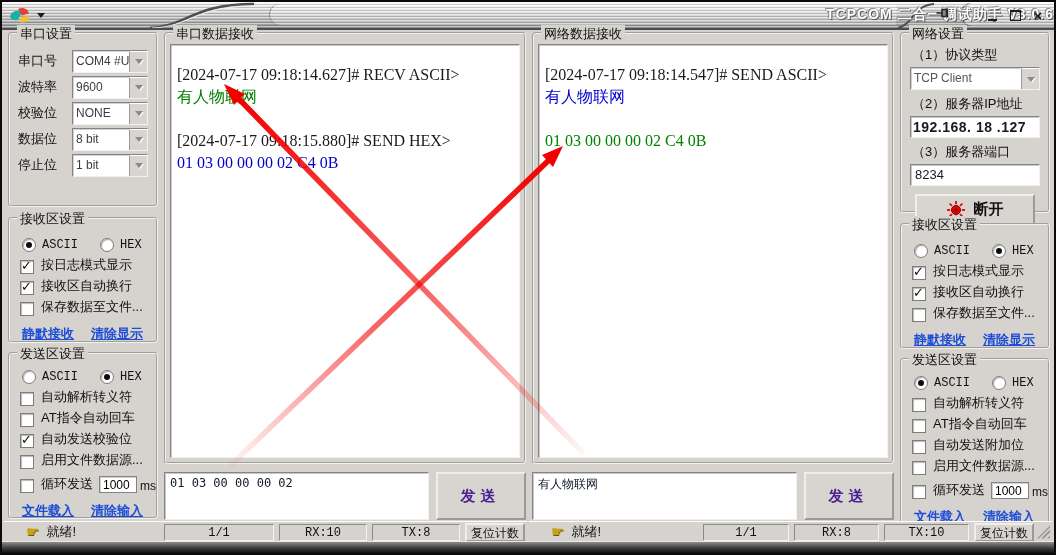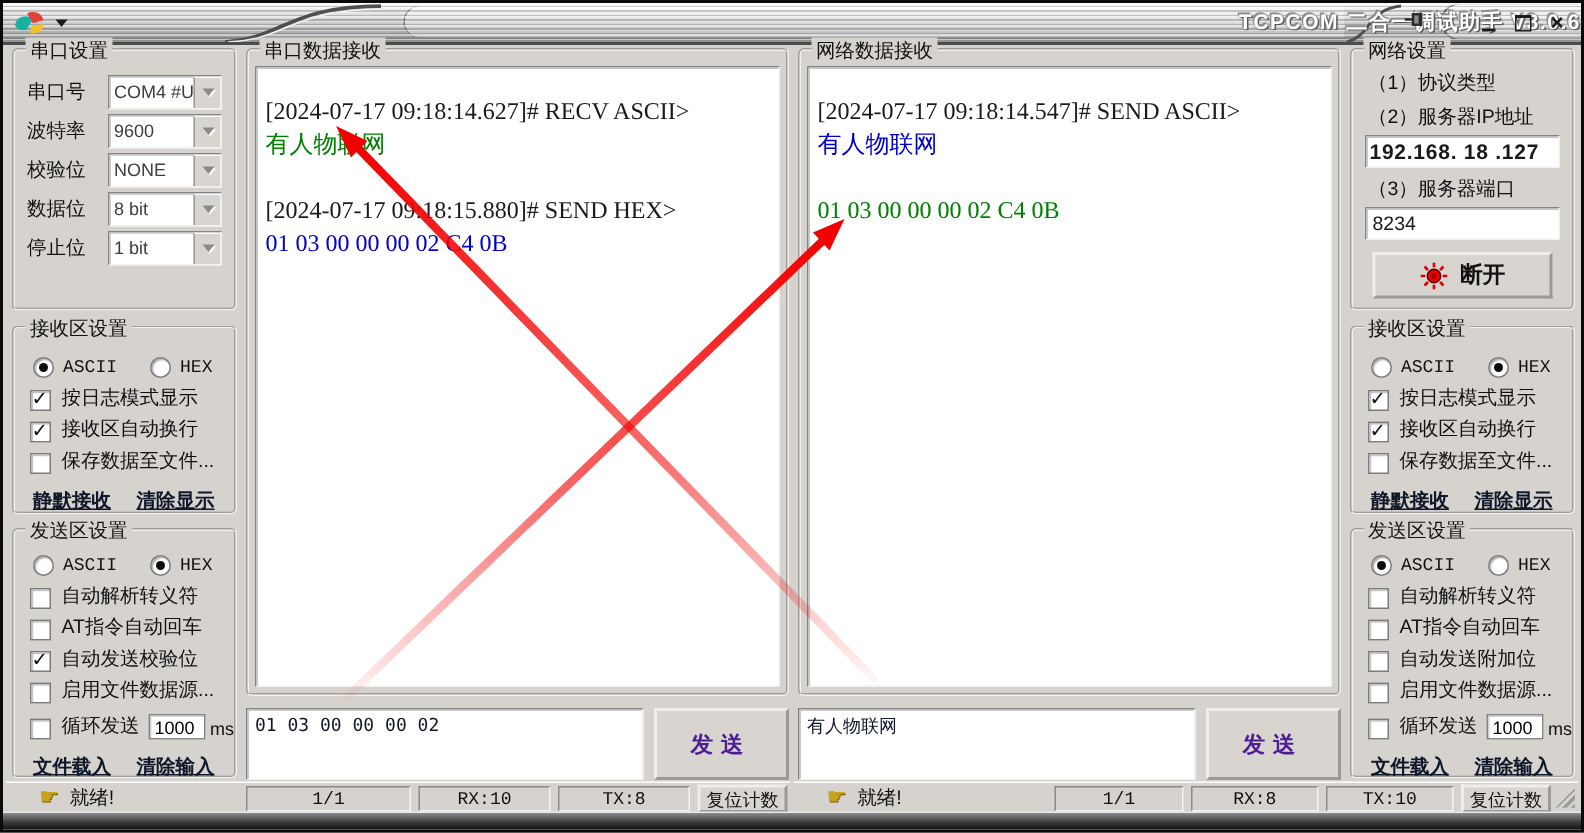--- a/index.html
+++ b/index.html
@@ -52,21 +52,21 @@
   .radio.on::after { content:""; position:absolute; inset:3px; border-radius:50%; background:#0c0c0c; }
   .rlab { margin:0 0 0 6px; font-size:12px; font-family:"Liberation Mono","DejaVu Sans Mono",monospace; }
   .rgap { width:22px; flex:none; }
   .optrow { display:flex; align-items:flex-end; margin:6px 0 0 2px; height:15px; }
   .checkbox { width:12px; height:12px; background:#fff; border:1px solid #7c7c7c; box-shadow:inset 1px 1px 1px rgba(0,0,0,.28); position:relative; flex:none; cursor:pointer; }
   .checkbox.on::after { content:"\2713"; position:absolute; top:-3px; left:0px; font-size:13px; font-weight:bold; color:#0b0b0b; }
   .olab { margin-left:7px; font-size:13px; white-space:nowrap; }
   .loopinput { width:38px; height:17px; margin-left:6px; box-sizing:border-box; background:#fff; border:1px solid #848484; box-shadow:inset 1px 1px 0 rgba(0,0,0,.18); font-size:12px; padding:1px 3px; font-family:inherit; }
   .unit { margin-left:3px; font-size:12px; }
   .linkrow { display:flex; gap:17px; margin:9px 0 0 4px; }
-  .link { color:#0f172a; font-weight:bold; font-size:13px; text-decoration:underline; cursor:pointer; white-space:nowrap; }
+  .link { color:#1d4ed8; font-weight:bold; font-size:13px; text-decoration:underline; cursor:pointer; white-space:nowrap; }
 
   
   .nlab { font-size:13px; margin:5px 0 3px 2px; }
   .ipbox { height:20px; line-height:20px; font-weight:bold; font-size:14px; letter-spacing:0.5px; padding:0 2px; color:#1a1a1a; font-family:"Liberation Sans",sans-serif; white-space:nowrap; overflow:hidden; }
   .portbox { height:20px; line-height:20px; font-size:13px; padding:0 4px; color:#1a1a1a; }
 
   
   .datagroup { height:432px; flex:none; padding:10px 4px 4px; }
   .logarea { width:100%; height:100%; box-sizing:border-box; padding:19px 6px; font-family:Liberation Serif, serif; font-size:16px; line-height:22px; overflow:hidden; cursor:text; }
   .log-line { white-space:pre; }
@@ -285,20 +285,26 @@
       <div class="sendrow">
         <div class="sendbox sunken">有人物联网</div>
         <button class="sendbtn raised">发送</button>
       </div>
     </div>
 
     <div class="col side rt">
       <div class="group" style="height:181px">
         <span class="gtitle">网络设置</span>
         <div class="nlab" style="margin-top:0">（1）协议类型</div>
+        <div class="combo">
+            <span class="val" style="color:#555">TCP Client</span>
+            <span class="dbtn">
+              <span class="tri-down"></span>
+            </span>
+          </div>
         <div class="nlab">（2）服务器IP地址</div>
         <div class="ipbox sunken">192.168. 18 .127</div>
         <div class="nlab">（3）服务器端口</div>
         <div class="portbox sunken">8234</div>
         <button class="toggle-btn raised" style="margin-top:8px">
           <svg width="18" height="18" viewBox="0 0 20 20">
             <g stroke="#e00000" stroke-width="2">
                 <line x1="10" y1="0" x2="10" y2="3.5"></line>
                 <line x1="10" y1="16.5" x2="10" y2="20"></line>
                 <line x1="0" y1="10" x2="3.5" y2="10"></line>

